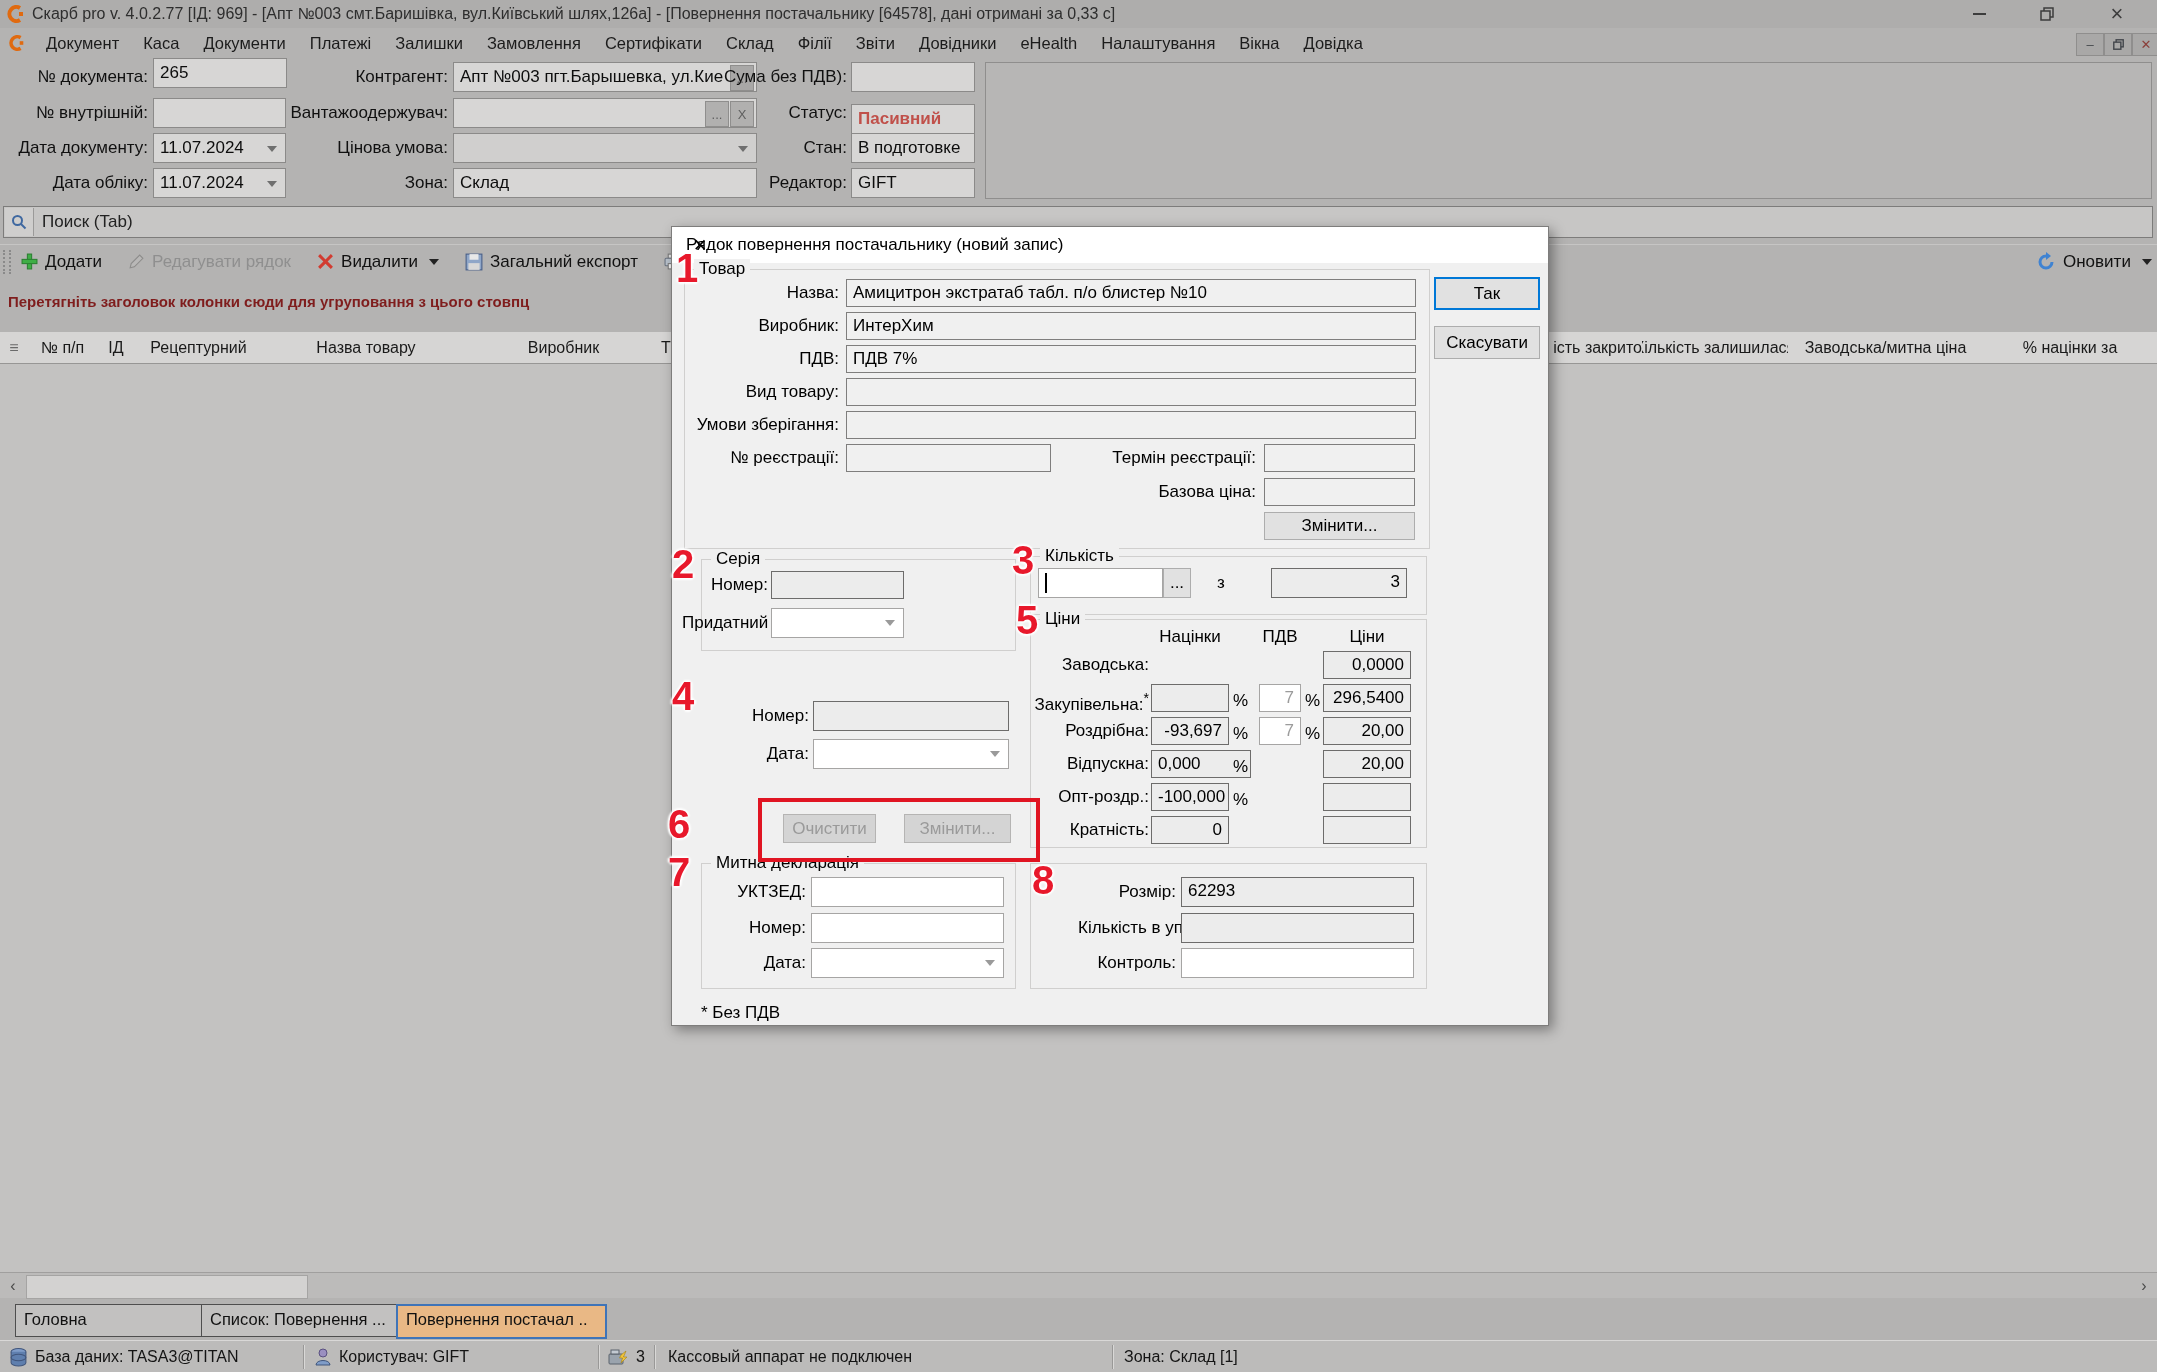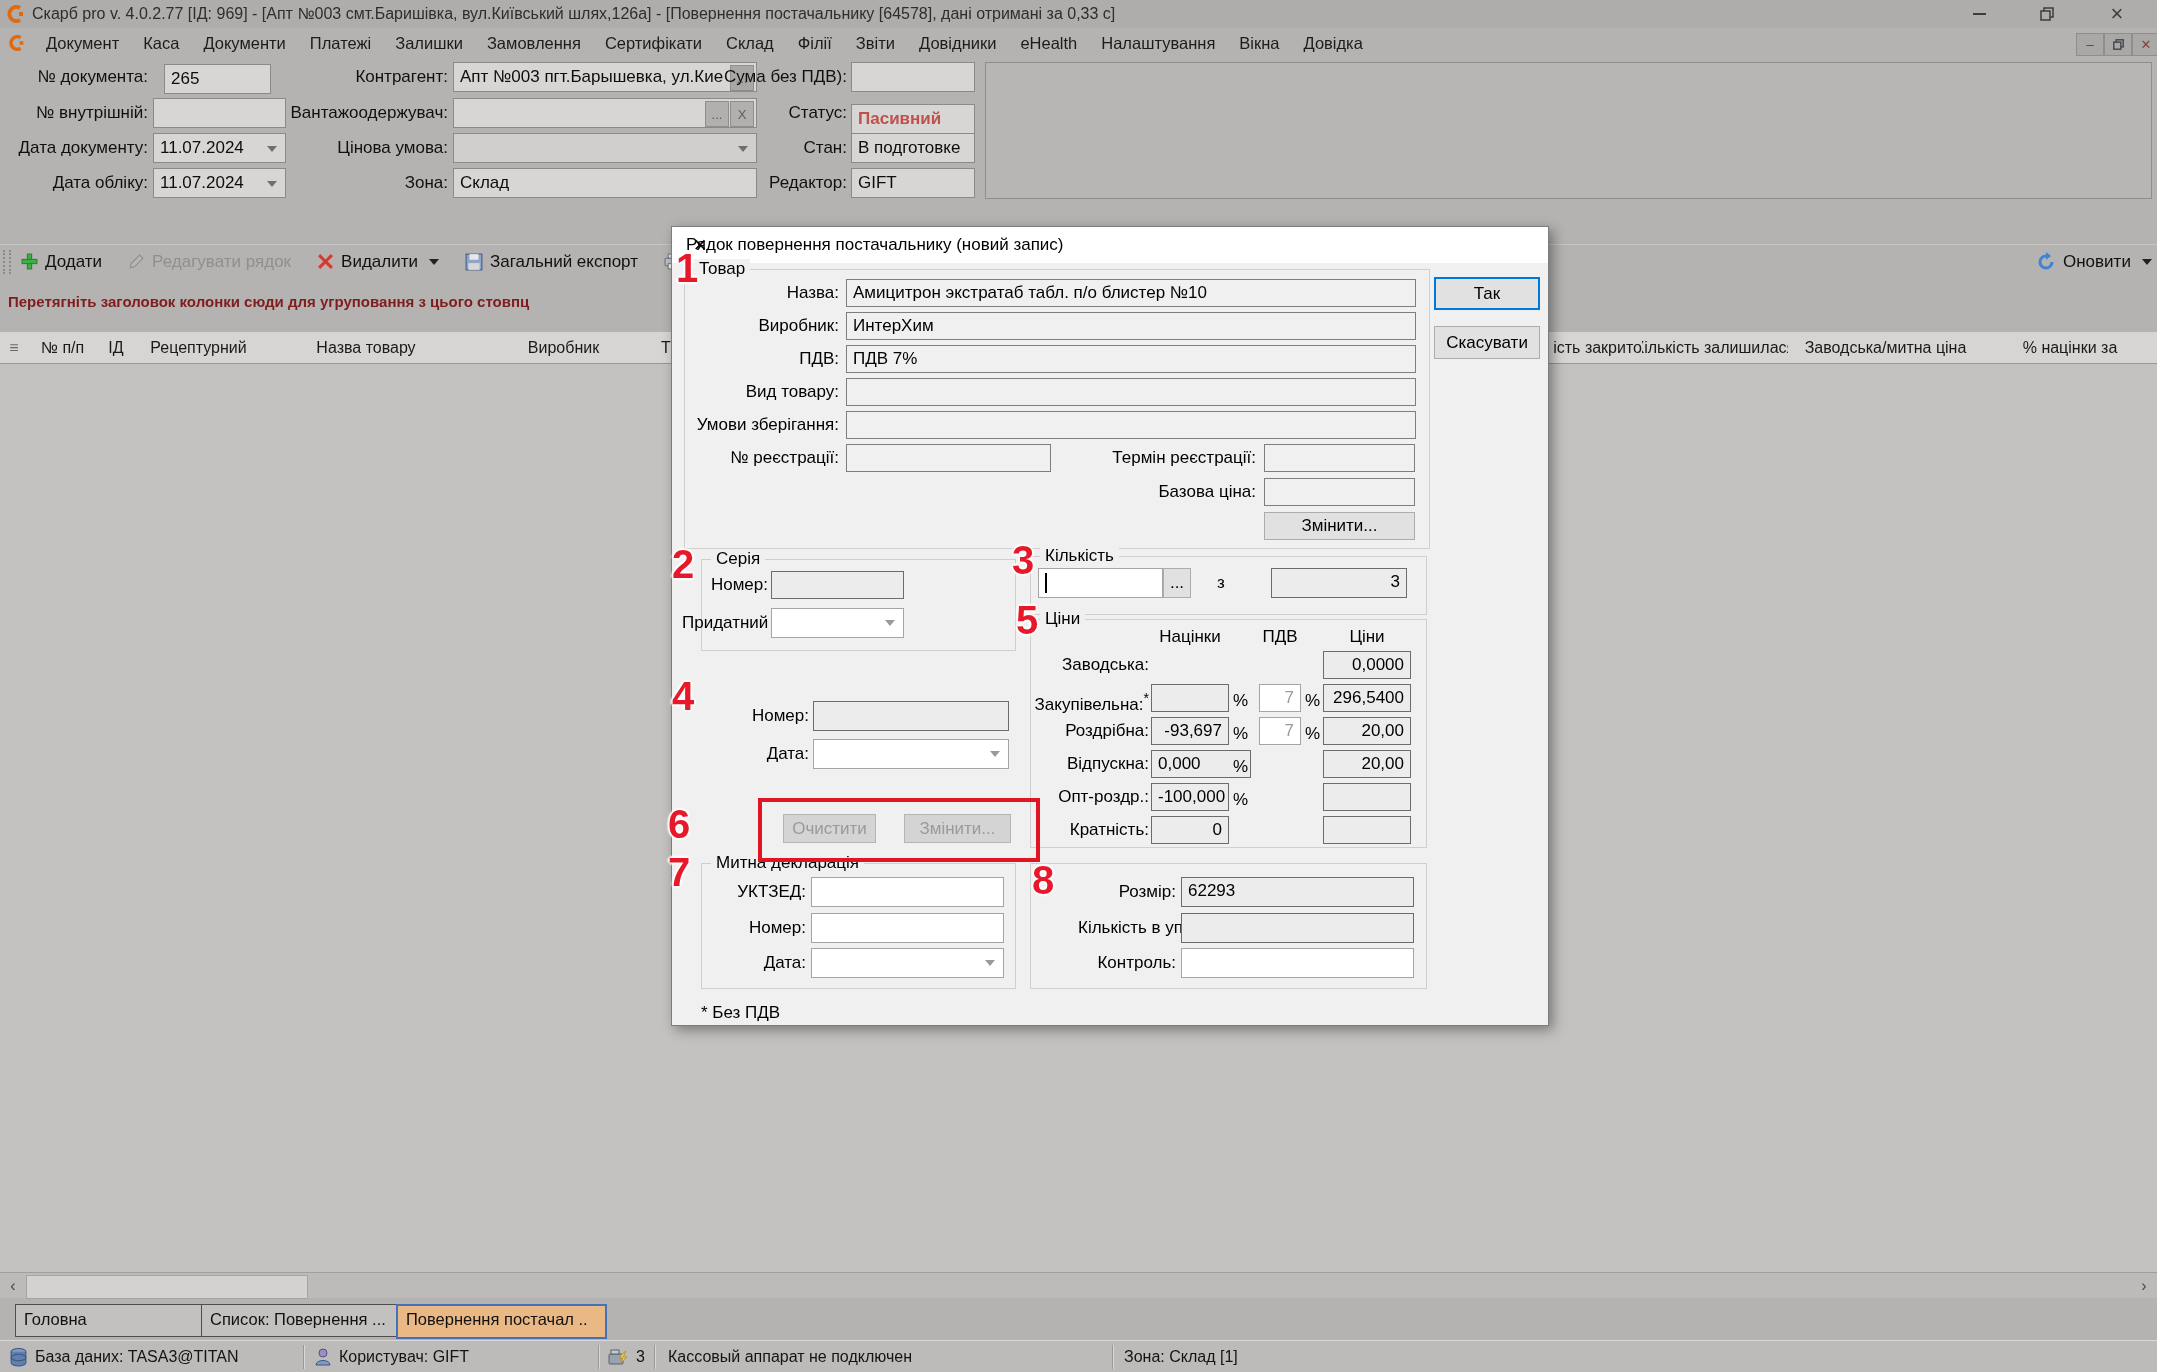--- a/index.html
+++ b/index.html
@@ -129,21 +129,21 @@
   <span class="mdibtn" style="left:2104px;">
     <svg width="11" height="11" viewBox="0 0 14 14">
         <rect x="4" y="1" width="9" height="9" fill="none" stroke="#44474c" stroke-width="1.8"></rect>
         <rect x="1" y="4" width="9" height="9" fill="#a9a8a7" stroke="#44474c" stroke-width="1.8"></rect>
       </svg>
   </span>
   <span class="mdibtn" style="left:2132px;color:#8b3f3a;">✕</span>
 
   <div>
     <span class="lbl" style="left:0;top:62px;width:148px;">№ документа:</span>
-    <span class="fld" style="left:153px;top:64px;width:107px;margin-left:11px;">265</span>
+    <span class="fld" style="left:153px;top:58px;width:134px;">265</span>
 
     <span class="lbl" style="left:0;top:98px;width:148px;">№ внутрішній:</span>
     <span class="fld" style="left:153px;top:98px;width:133px;"></span>
 
     <span class="lbl" style="left:0;top:133px;width:148px;">Дата документу:</span>
     <span class="fld" style="left:153px;top:133px;width:133px;"><span>11.07.2024</span><span class="tri"></span></span>
 
     <span class="lbl" style="left:0;top:168px;width:148px;">Дата обліку:</span>
     <span class="fld" style="left:153px;top:168px;width:133px;"><span>11.07.2024</span><span class="tri"></span></span>
 
@@ -174,20 +174,29 @@
 
     <span class="lbl" style="left:700px;top:133px;width:147px;">Стан:</span>
     <span class="fld" style="left:851px;top:133px;width:124px;">В подготовке</span>
 
     <span class="lbl" style="left:700px;top:168px;width:147px;">Редактор:</span>
     <span class="fld" style="left:851px;top:168px;width:124px;">GIFT</span>
 
     <div class="abs panel" style="left:985px;top:62px;width:1167px;height:137px;"></div>
   </div>
 
+  <div class="abs searchbar">
+    <span class="search-iconbox">
+      <svg width="16" height="16" viewBox="0 0 16 16">
+          <circle cx="6.5" cy="6.5" r="4.5" fill="none" stroke="#3f68a0" stroke-width="2"></circle>
+          <line x1="10" y1="10" x2="14.5" y2="14.5" stroke="#3f68a0" stroke-width="2"></line>
+        </svg>
+    </span>
+    <span style="margin-left:8px;color:#222;">Поиск (Tab)</span>
+  </div>
 
   <div class="abs tbar">
     <span class="drag-handle"></span>
     <span class="tbtn">
       <svg width="17" height="17" viewBox="0 0 16 16">
           <rect x="6" y="1" width="4" height="14" fill="#3fae46" stroke="#2c8032" stroke-width="1"></rect>
           <rect x="1" y="6" width="14" height="4" fill="#3fae46" stroke="#2c8032" stroke-width="1"></rect>
         </svg>
       <span>Додати</span>
     </span>

